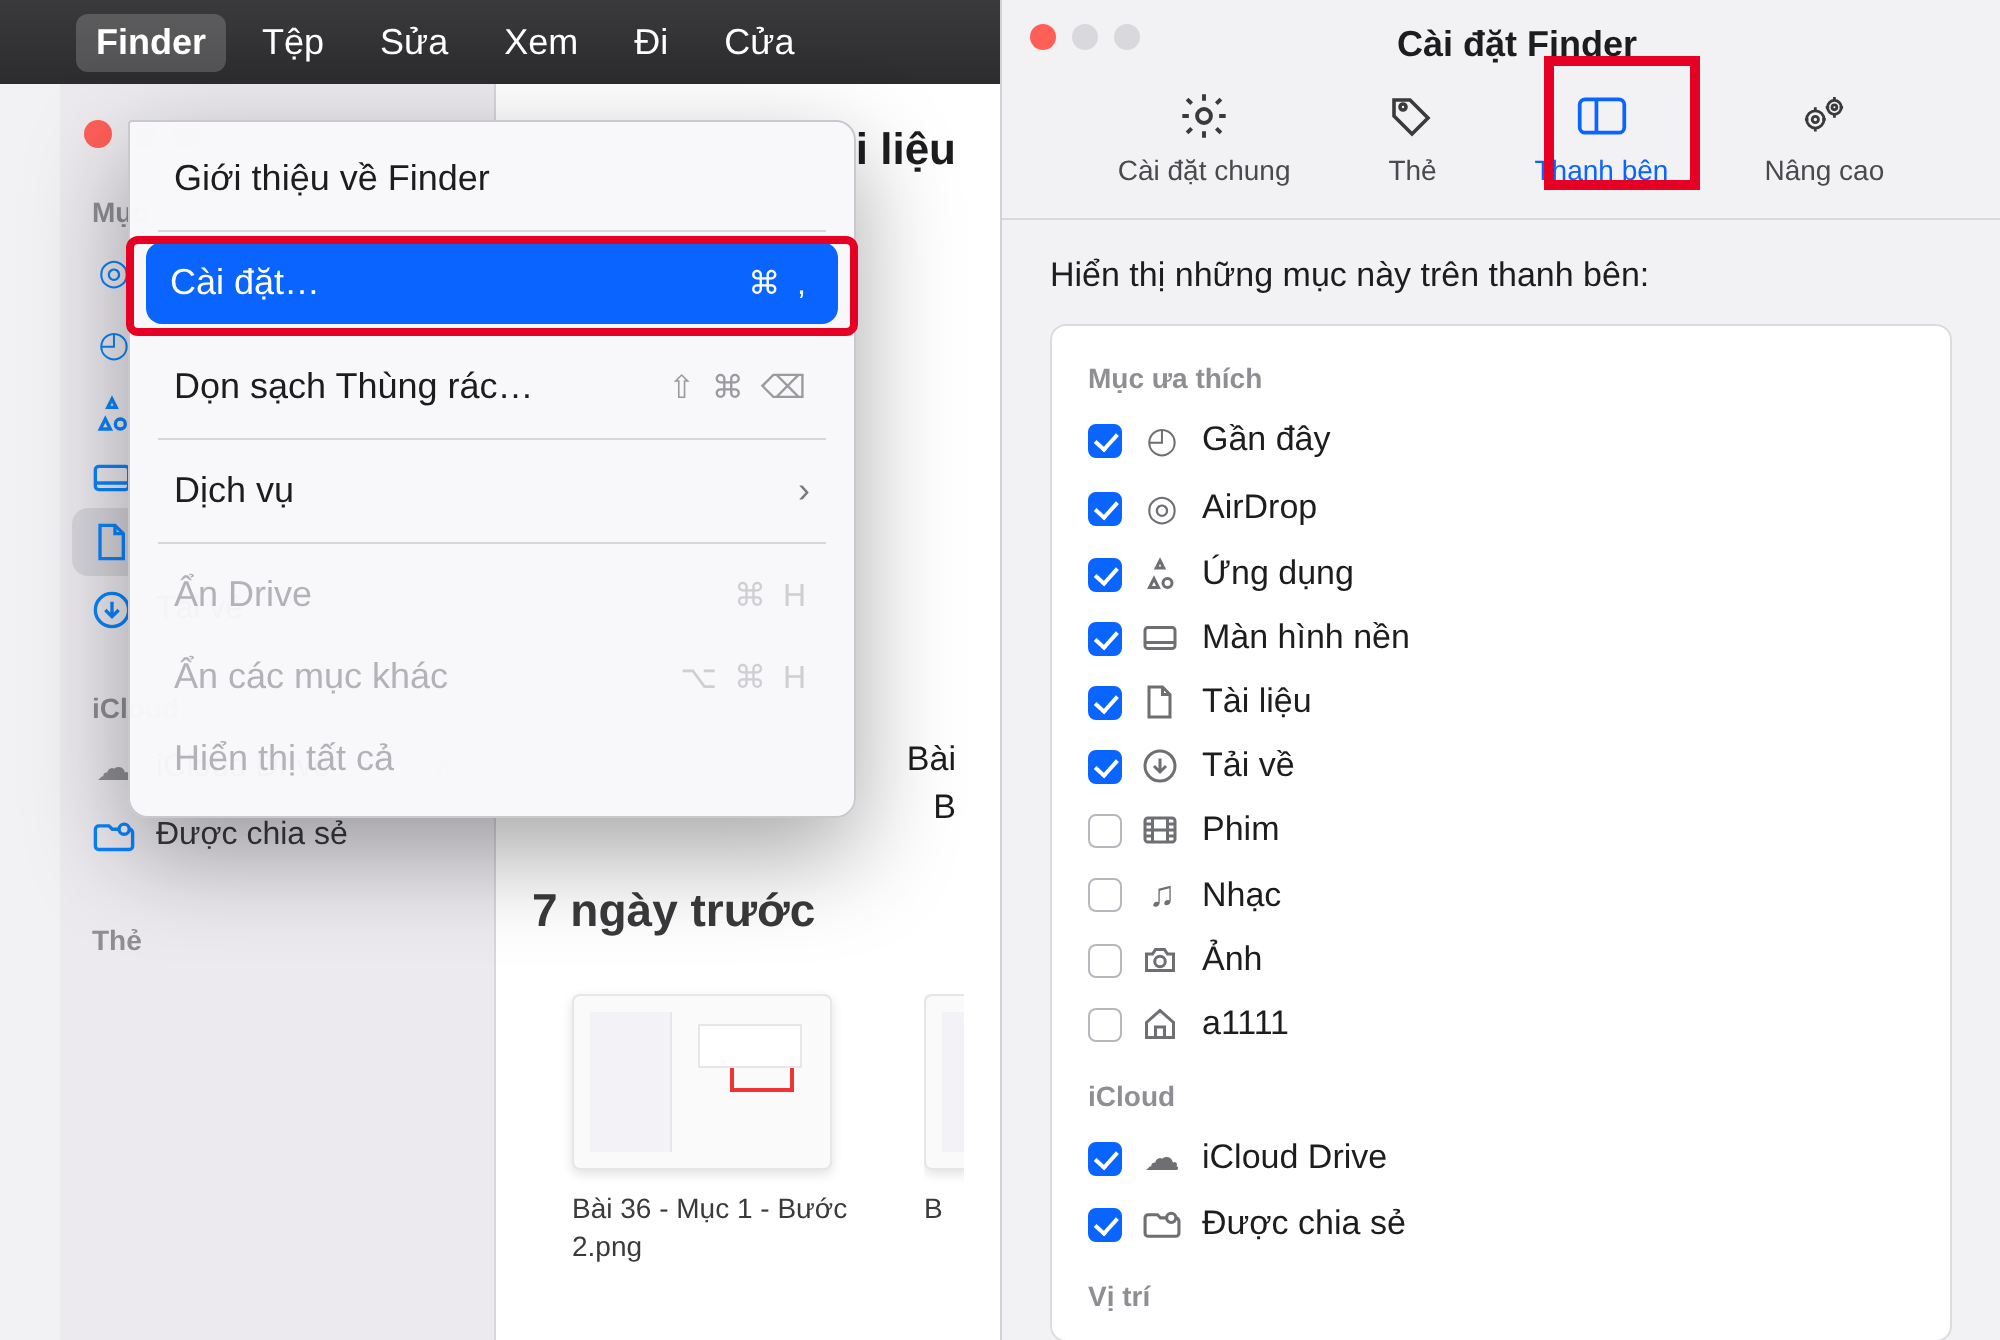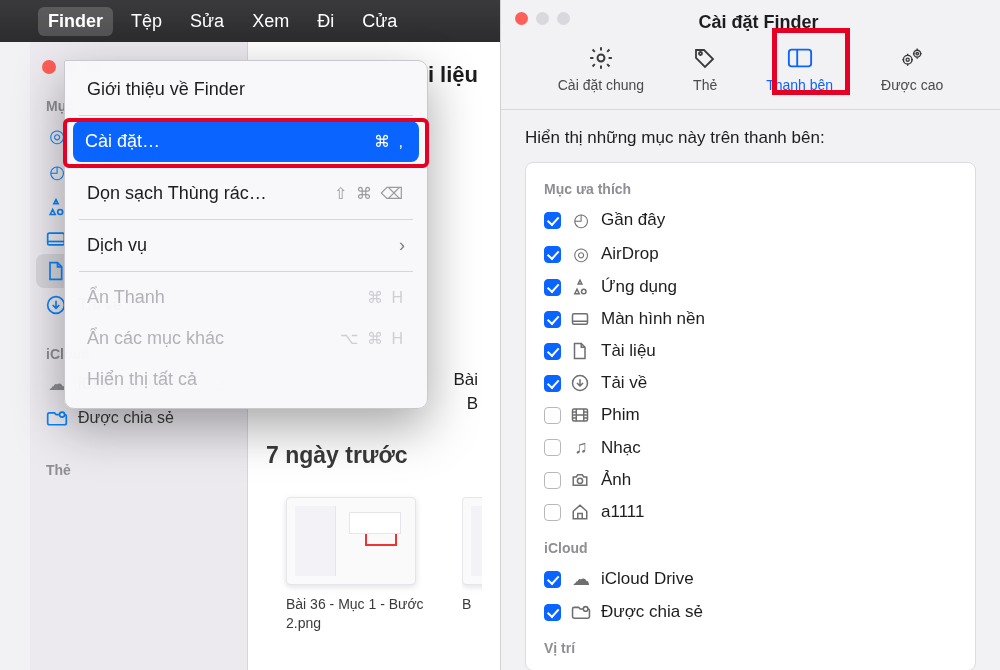--- a/index.html
+++ b/index.html
@@ -212,21 +212,21 @@
         <span>Dọn sạch Thùng rác…</span>
         <span class="shortcut">⇧ ⌘ ⌫</span>
       </div>
     <div class="dmsep"></div>
     <div class="dmrow">
         <span>Dịch vụ</span>
         <span class="chev">›</span>
       </div>
     <div class="dmsep"></div>
     <div class="dmrow disabled">
-        <span>Ẩn Thanh</span>
+        <span>Ẩn Drive</span>
         <span class="shortcut">⌘ H</span>
       </div>
     <div class="dmrow disabled">
         <span>Ẩn các mục khác</span>
         <span class="shortcut">⌥ ⌘ H</span>
       </div>
     <div class="dmrow disabled">
         <span>Hiển thị tất cả</span>
       </div>
   </div>
@@ -272,21 +272,21 @@
       <div class="tab">
         <span class="ticon">
           <svg width="28" height="24" viewBox="0 0 30 26" fill="none" stroke="currentColor" stroke-width="1.6">
               <circle cx="10" cy="15" r="5"></circle>
               <circle cx="10" cy="15" r="1.8"></circle>
               <circle cx="21" cy="8" r="4"></circle>
               <circle cx="21" cy="8" r="1.4"></circle>
               <path d="M10 8v2M10 20v2M4 15h2M14 15h2M21 2v2M21 12v2M16 8h2M24 8h2"></path>
             </svg>
         </span>
-          <span>Được cao</span>
+          <span>Nâng cao</span>
         </div>
     </div>
   </div>
   <div class="red-highlight-box2"></div>
 
   <div class="rp-body">
     <div class="rp-heading">Hiển thị những mục này trên thanh bên:</div>
     <div class="prefs-box">
       <div class="psec">Mục ưa thích</div>
 

